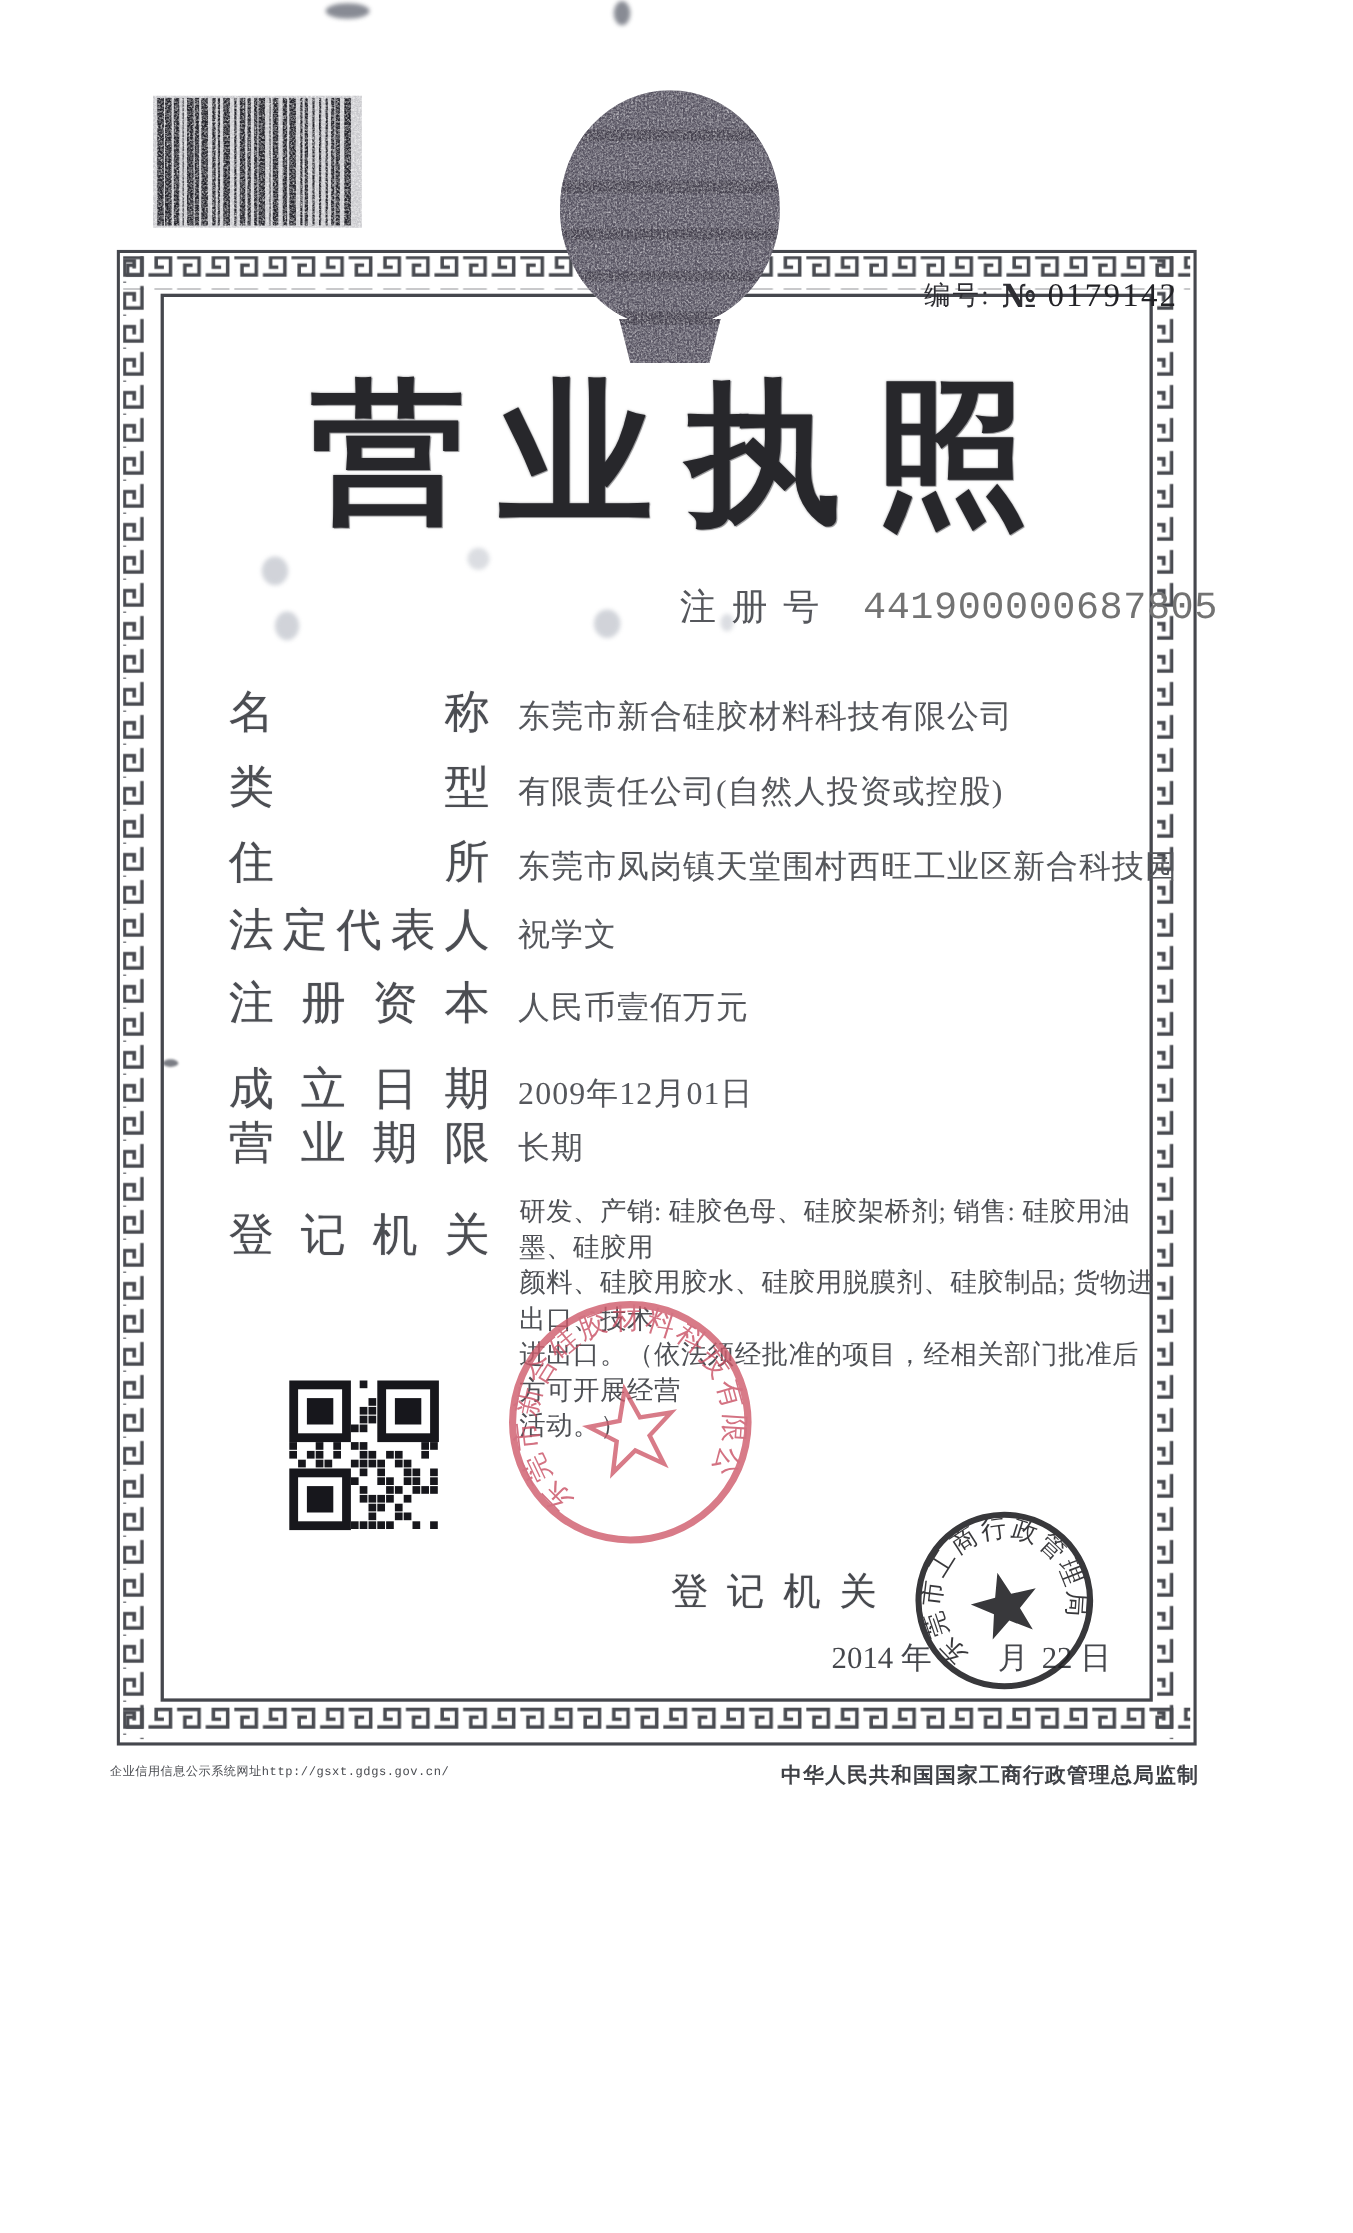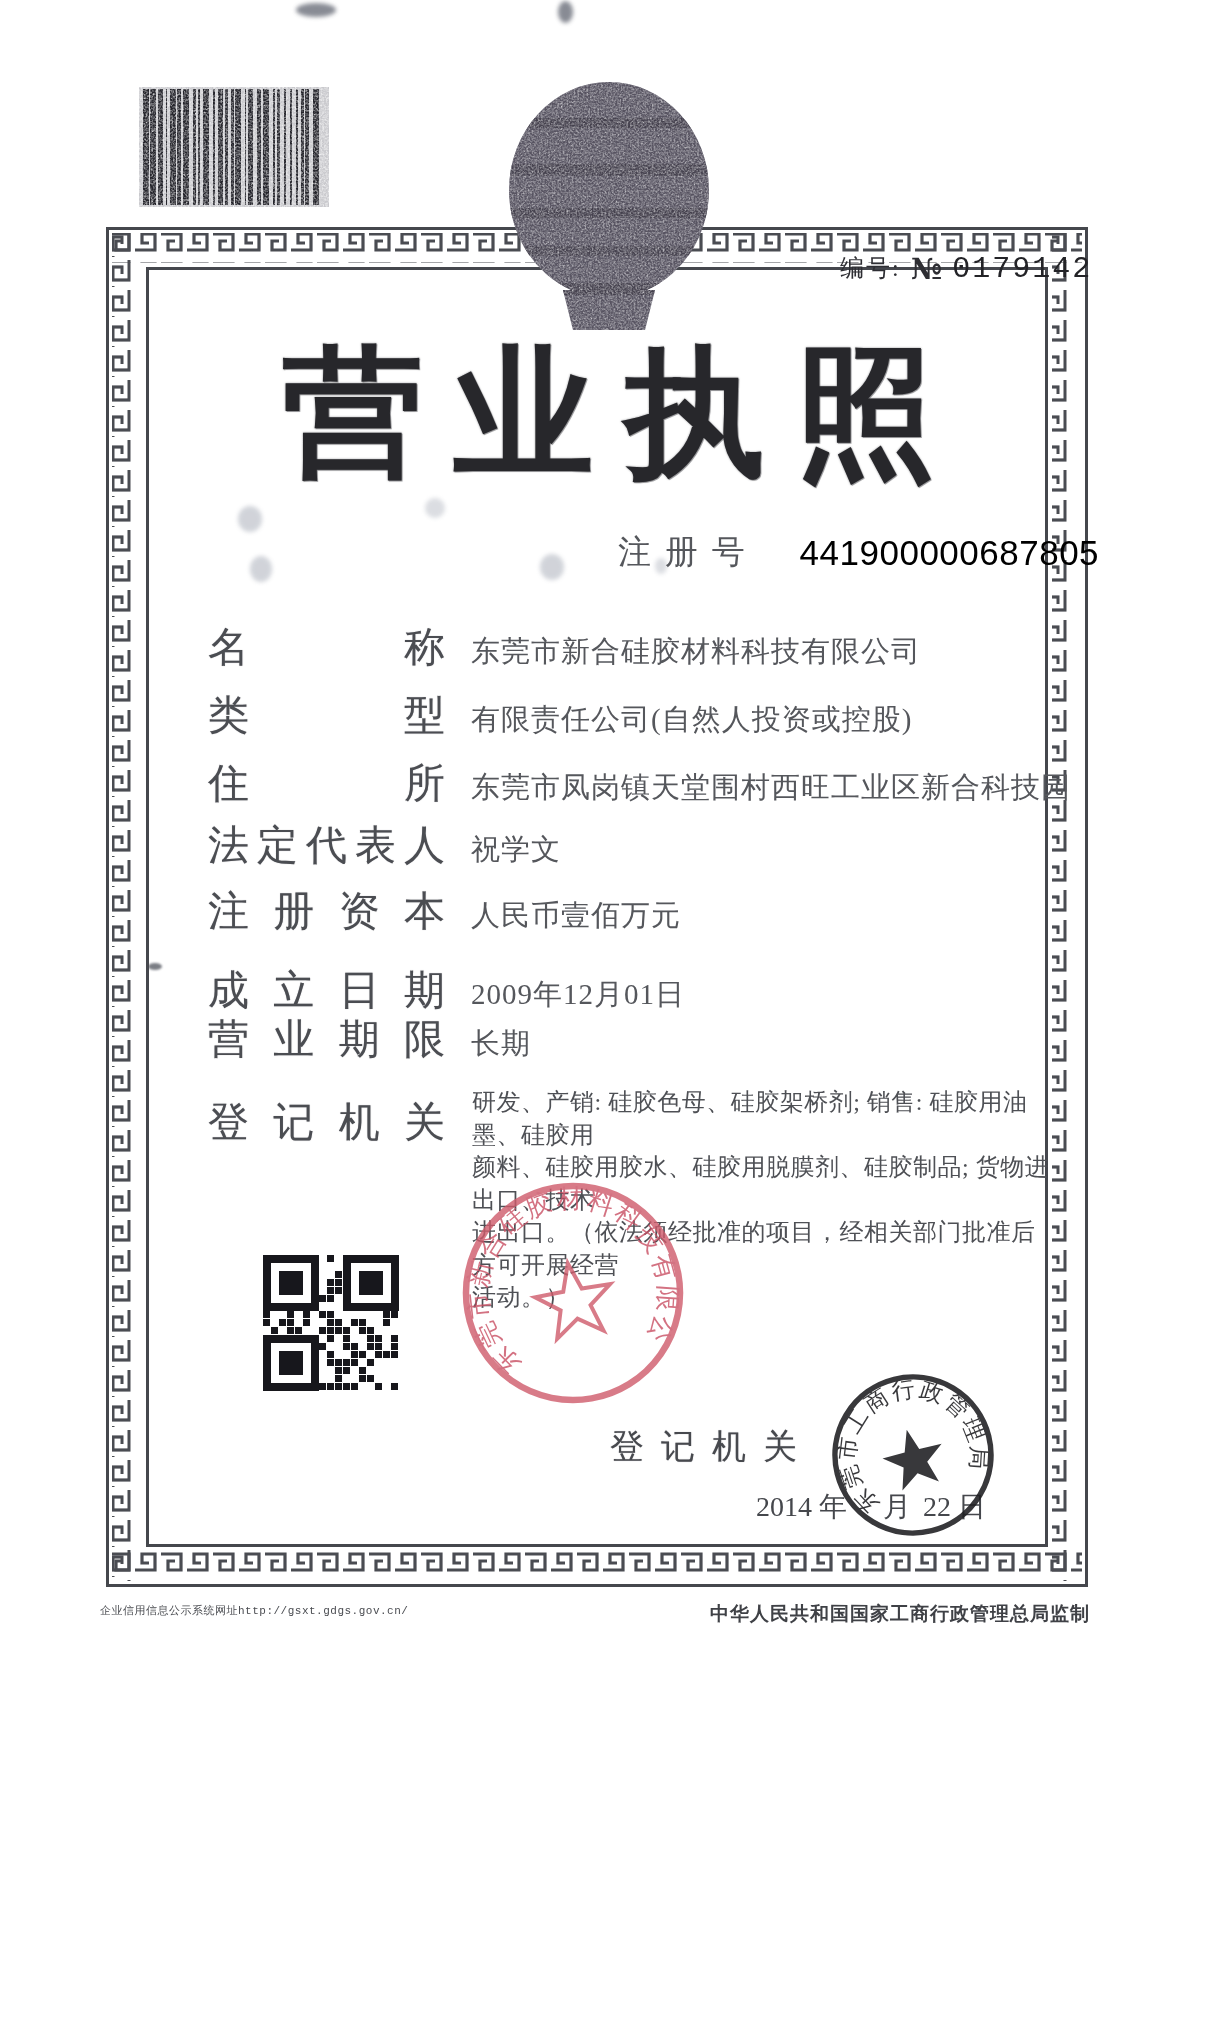--- a/index.html
+++ b/index.html
@@ -10,51 +10,51 @@
   #frame{left:106px;top:227px;z-index:1;}
   
   #barcode{left:139px;top:85px;z-index:2;}
   #emblem{left:505px;top:78px;z-index:2;}
   .smudge{position:absolute;background:#9aa0ad;border-radius:50%;
           filter:blur(2px);z-index:0;}
   
   #serial{left:840px;top:252px;z-index:2;display:flex;align-items:flex-start;gap:10px;color:#2e2e33;}
   #serial .lbl{font-size:24px;letter-spacing:2px;}
   #serial .nomark{font-size:29px;font-weight:bold;font-family:"DejaVu Serif",serif;}
-  #serial .num{font-size:30px;font-family:Liberation Mono, monospace;letter-spacing:2px;color:#232327;}
+  #serial .num{font-size:30px;font-family:Liberation Serif, serif;letter-spacing:2px;color:#232327;}
   
   #title{left:134px;top:338px;width:950px;text-align:center;z-index:2;
          font-size:140px;line-height:1.08;font-weight:800;color:#27272b;
          letter-spacing:0.22em;text-indent:0.22em;
          text-shadow:0 0 2px rgba(20,20,25,.55), 1px 1px 0 rgba(20,20,25,.35);}
   
   #regno{left:618px;top:530px;z-index:2;display:flex;align-items:center;gap:26px;}
   #regno .lbl{font-size:33px;letter-spacing:.42em;color:#55575c;}
-  #regno .num{font-size:35px;font-family:Liberation Sans, sans-serif;color:#000000;letter-spacing:.5px;margin-left:15px;}
+  #regno .num{font-size:35px;font-family:Liberation Mono, monospace;color:#737373;letter-spacing:.5px;}
   
   .frow{position:absolute;left:208px;z-index:2;white-space:nowrap;}
   .flabel{display:inline-block;width:237px;font-size:41px;color:#4b4d52;
           text-align:justify;text-align-last:justify;text-justify:inter-character;
           vertical-align:baseline;margin-right:26px;
           text-shadow:0 0 1px rgba(60,60,70,.4);}
   .fvalue{font-size:29px;color:#55575c;letter-spacing:1px;}
   
   #scope-lines{left:472px;top:1086px;width:585px;z-index:2;color:#4e5055;
                font-size:24px;line-height:32.5px;letter-spacing:.5px;}
   
   #qr{left:259px;top:1251px;z-index:2;}
   
   #company-seal{left:455px;top:1175px;z-index:3;opacity:.8;}
   #registry-seal{left:825px;top:1367px;z-index:4;opacity:.88;}
   
   #registry-label{left:610px;top:1424px;z-index:2;font-size:34px;color:#47494e;
                   letter-spacing:.5em;text-shadow:0 0 1px rgba(60,60,70,.4);}
   #date-line{left:756px;top:1488px;z-index:3;display:flex;align-items:baseline;color:#45474c;
              font-size:28px;}
-  #date-line .y{margin-right:36px;}
+  #date-line .y{margin-right:60px;}
   #date-line .m{margin-right:12px;}
   
   #footer-left{left:100px;top:1603px;z-index:2;font-size:11px;color:#4a4c51;
                font-family:"Liberation Mono",monospace;letter-spacing:.5px;}
   #footer-right{left:710px;top:1601px;z-index:2;font-size:19px;font-weight:bold;
                 color:#3f4146;letter-spacing:1px;font-family:"Liberation Serif",serif;}
 </style>
 </head>
 <body>
 

